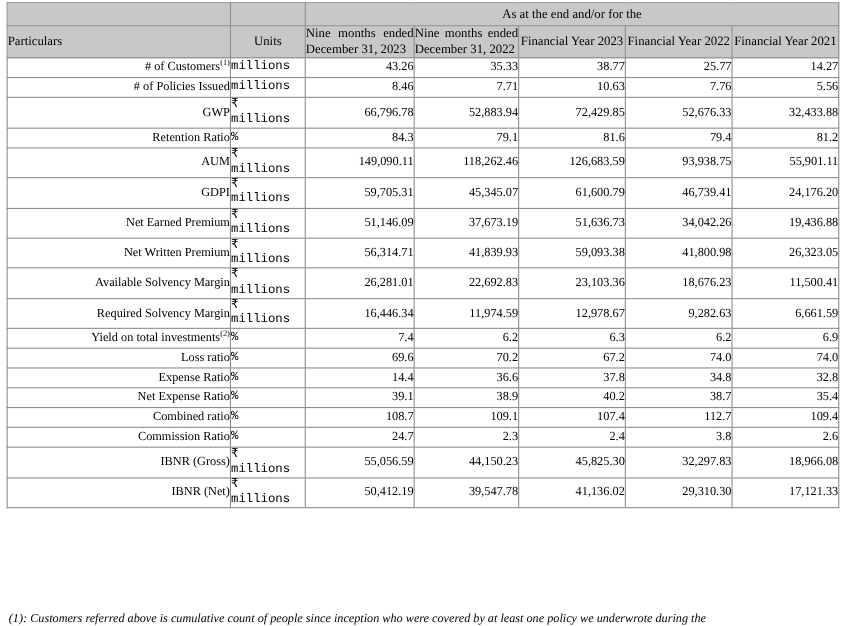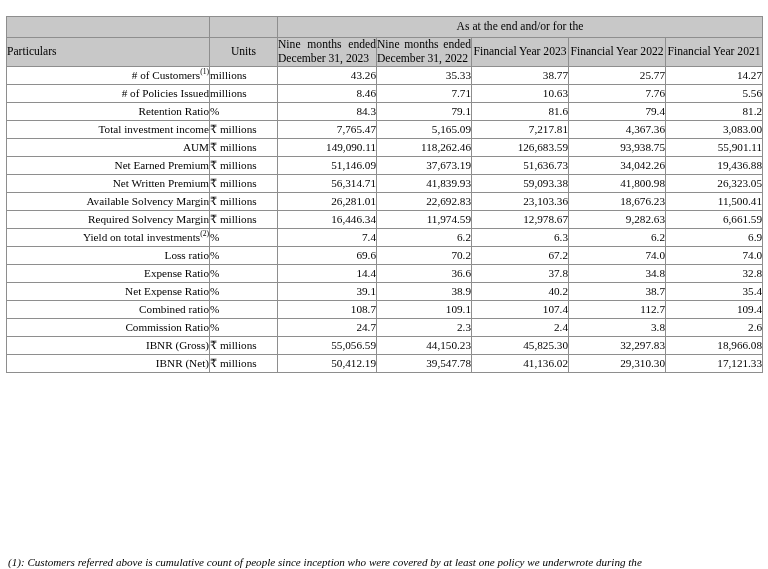--- a/index.html
+++ b/index.html
@@ -12,21 +12,21 @@
     height: 569px;
     overflow: hidden;
     font-family: "Liberation Serif", "DejaVu Serif", serif;
     color: #000000;
   }
   .page {
     width: 752px;
     height: 569px;
     position: relative;
     box-sizing: border-box;
-    padding: 16px 6px 0 6px;
+    padding: 2px 6px 0 6px;
   }
   table.metrics {
     border-collapse: collapse;
     width: 756px;
     table-layout: fixed;
     font-size: 11.2px;
   }
   table.metrics td, table.metrics th {
     border: 1px solid #8e8e8e;
     padding: 0;
@@ -72,20 +72,21 @@
   .row-label {
     text-align: right;
     padding: 3px 2px 3px 8px;
     height: 17px;
     line-height: 1.18;
   }
   .row-units {
     text-align: left;
     padding: 3px 2px 3px 7px;
     line-height: 1.18;
+    font-family: Liberation Mono, monospace;
   }
   .row-val {
     text-align: right;
     padding: 3px 7px 3px 2px;
     line-height: 1.18;
     white-space: nowrap;
   }
   sup {
     font-size: 7.6px;
     vertical-align: super;
@@ -149,47 +150,56 @@
         <tr>
           <td class="row-label"># of Policies Issued</td>
           <td class="row-units">millions</td>
           <td class="row-val">8.46</td>
           <td class="row-val">7.71</td>
           <td class="row-val">10.63</td>
           <td class="row-val">7.76</td>
           <td class="row-val">5.56</td>
         </tr>
         <tr>
+          <td class="row-label">GWP</td>
+          <td class="row-units">₹ millions</td>
+          <td class="row-val">66,796.78</td>
+          <td class="row-val">52,883.94</td>
+          <td class="row-val">72,429.85</td>
+          <td class="row-val">52,676.33</td>
+          <td class="row-val">32,433.88</td>
+        </tr>
+        <tr>
           <td class="row-label">Retention Ratio</td>
           <td class="row-units">%</td>
           <td class="row-val">84.3</td>
           <td class="row-val">79.1</td>
           <td class="row-val">81.6</td>
           <td class="row-val">79.4</td>
           <td class="row-val">81.2</td>
         </tr>
         <tr>
-          <td class="row-label">Total investment income</td>
-          <td class="row-units">₹ millions</td>
-          <td class="row-val">7,765.47</td>
-          <td class="row-val">5,165.09</td>
-          <td class="row-val">7,217.81</td>
-          <td class="row-val">4,367.36</td>
-          <td class="row-val">3,083.00</td>
-        </tr>
-        <tr>
           <td class="row-label">AUM</td>
           <td class="row-units">₹ millions</td>
           <td class="row-val">149,090.11</td>
           <td class="row-val">118,262.46</td>
           <td class="row-val">126,683.59</td>
           <td class="row-val">93,938.75</td>
           <td class="row-val">55,901.11</td>
         </tr>
         <tr>
+          <td class="row-label">GDPI</td>
+          <td class="row-units">₹ millions</td>
+          <td class="row-val">59,705.31</td>
+          <td class="row-val">45,345.07</td>
+          <td class="row-val">61,600.79</td>
+          <td class="row-val">46,739.41</td>
+          <td class="row-val">24,176.20</td>
+        </tr>
+        <tr>
           <td class="row-label">Net Earned Premium</td>
           <td class="row-units">₹ millions</td>
           <td class="row-val">51,146.09</td>
           <td class="row-val">37,673.19</td>
           <td class="row-val">51,636.73</td>
           <td class="row-val">34,042.26</td>
           <td class="row-val">19,436.88</td>
         </tr>
         <tr>
           <td class="row-label">Net Written Premium</td>

